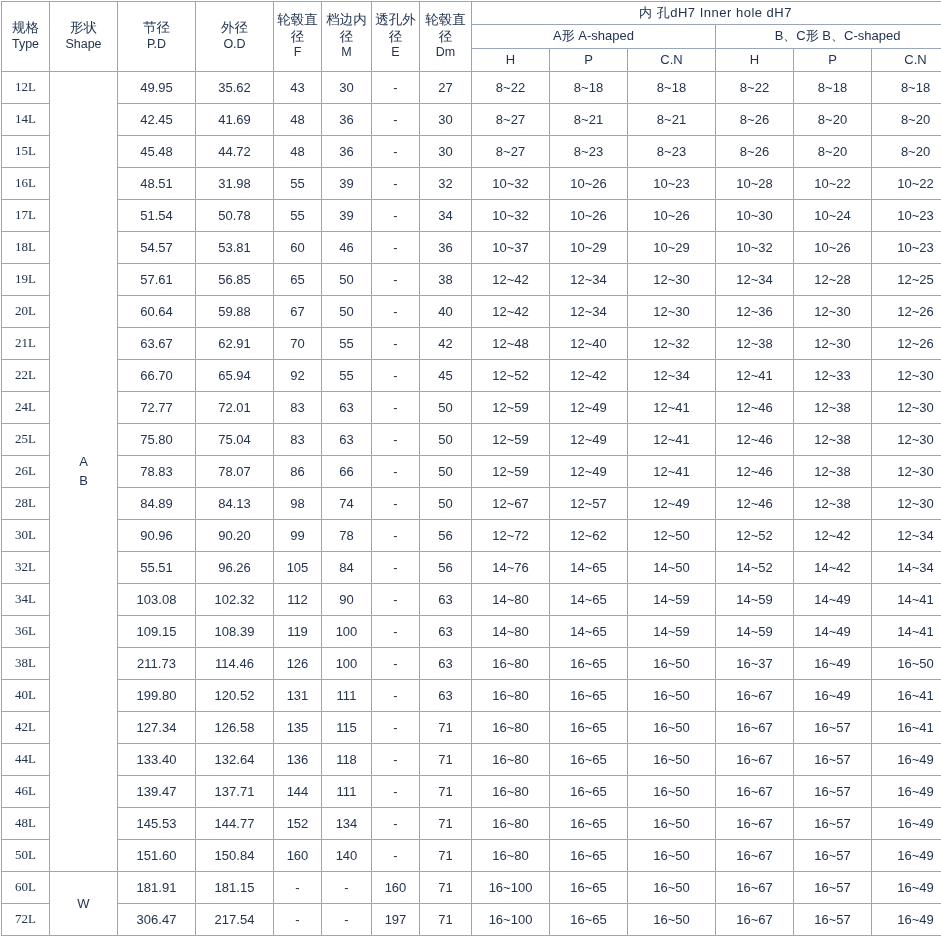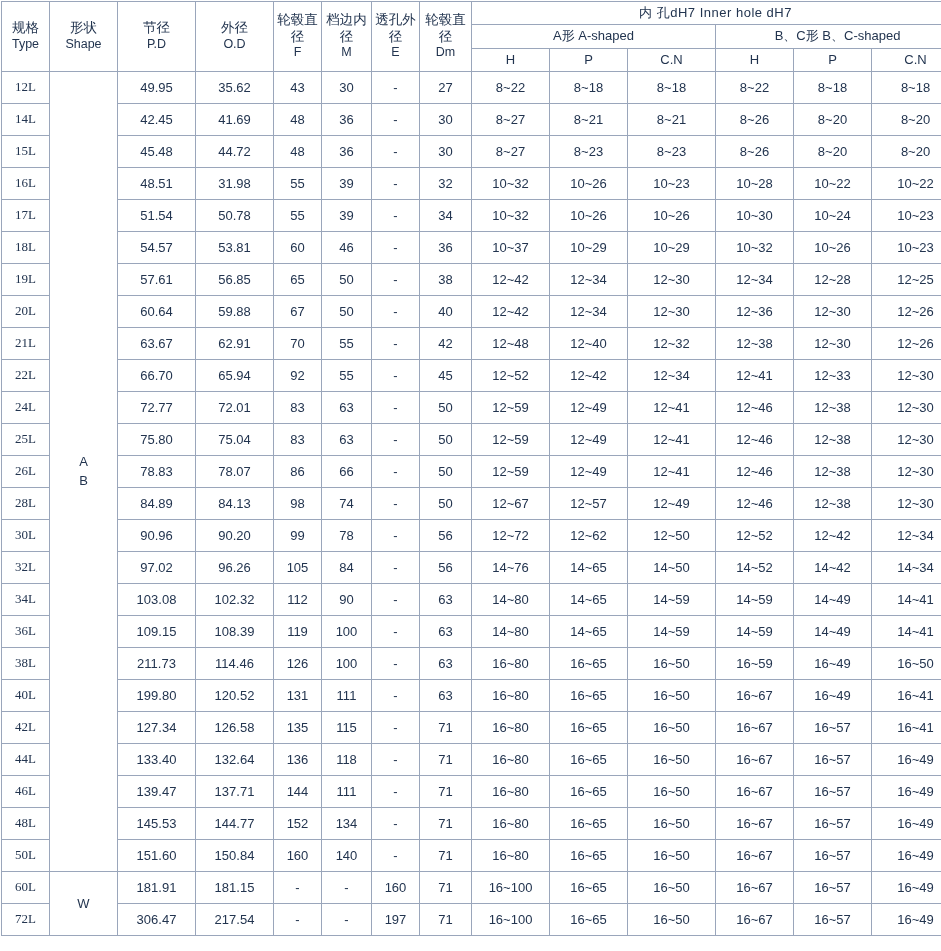--- a/index.html
+++ b/index.html
@@ -364,21 +364,21 @@
         <td>56</td>
         <td>12~72</td>
         <td>12~62</td>
         <td>12~50</td>
         <td>12~52</td>
         <td>12~42</td>
         <td>12~34</td>
       </tr>
       <tr>
         <td class="type-cell">32L</td>
-        <td>97.02</td>
+        <td>55.51</td>
         <td>96.26</td>
         <td>105</td>
         <td>84</td>
         <td class="dash">-</td>
         <td>56</td>
         <td>14~76</td>
         <td>14~65</td>
         <td>14~50</td>
         <td>14~52</td>
         <td>14~42</td>
@@ -418,21 +418,21 @@
         <td class="type-cell">38L</td>
         <td>211.73</td>
         <td>114.46</td>
         <td>126</td>
         <td>100</td>
         <td class="dash">-</td>
         <td>63</td>
         <td>16~80</td>
         <td>16~65</td>
         <td>16~50</td>
-        <td>16~59</td>
+        <td>16~37</td>
         <td>16~49</td>
         <td>16~50</td>
       </tr>
       <tr>
         <td class="type-cell">40L</td>
         <td>199.80</td>
         <td>120.52</td>
         <td>131</td>
         <td>111</td>
         <td class="dash">-</td>

